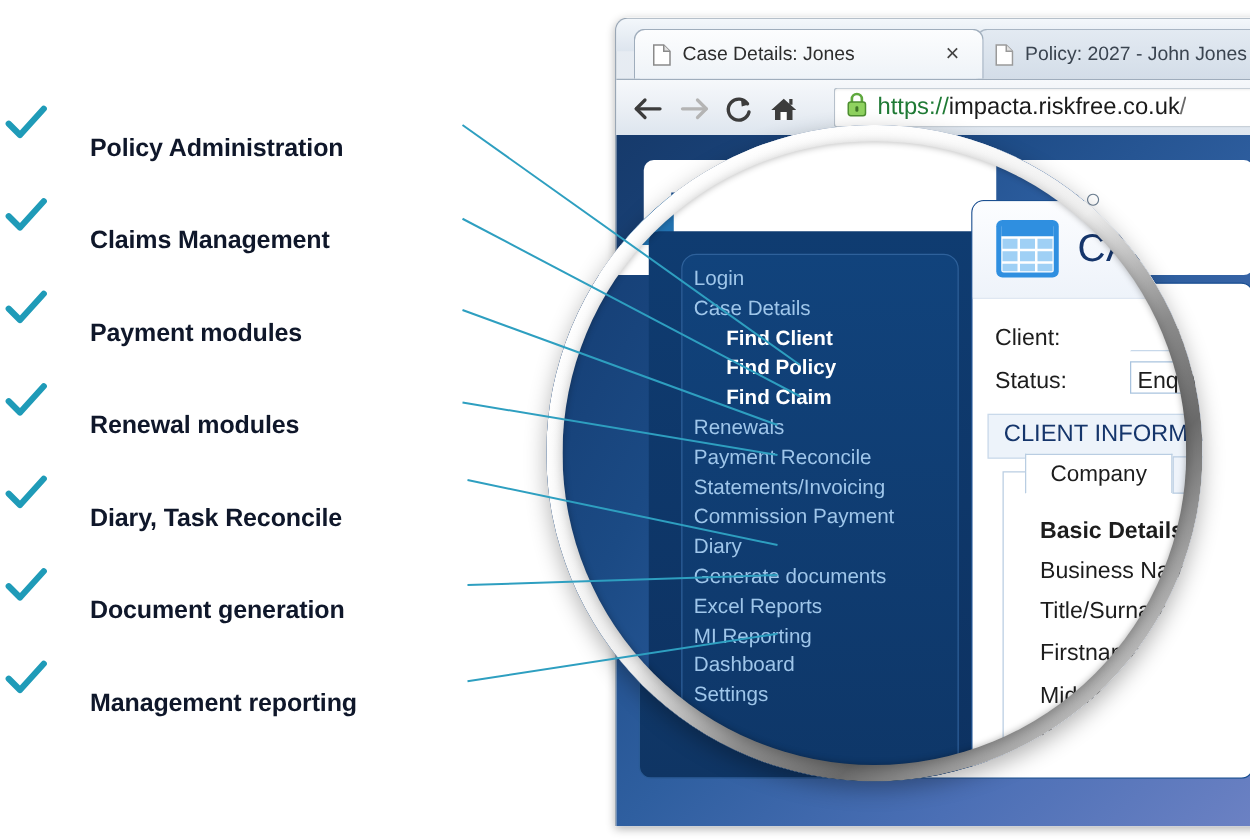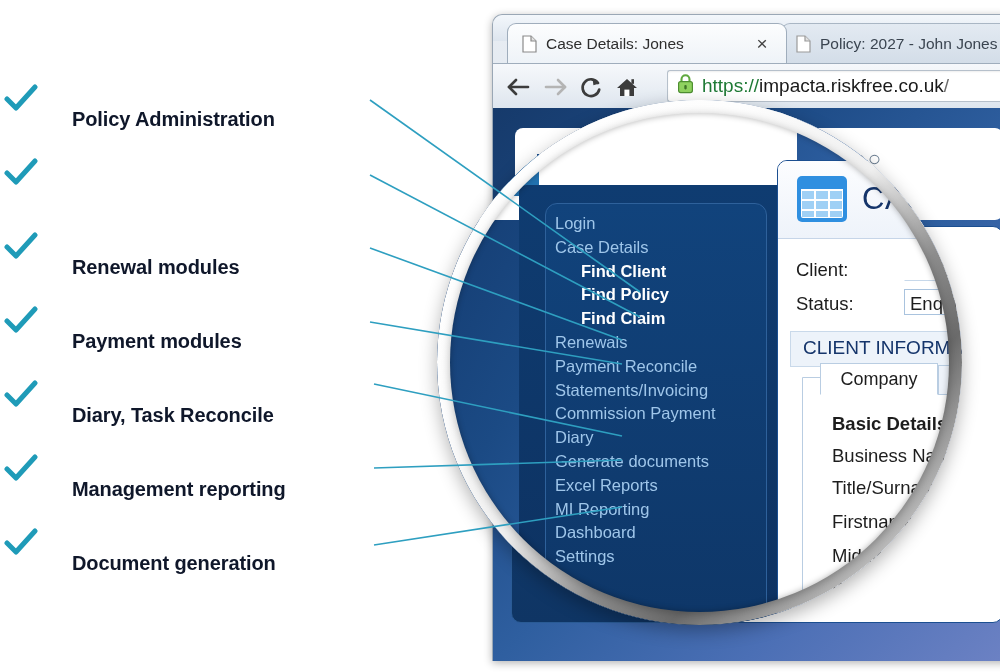--- a/index.html
+++ b/index.html
@@ -252,65 +252,66 @@
       </span>
       <span class="feature-label">Policy Administration</span>
     </div>
 
     <div class="feature-row">
       <span class="check-icon">
         <svg viewBox="0 0 34 34">
             <path d="M3 17 L12 26 L31 5" stroke="#1f9bb8" stroke-width="5" fill="none" stroke-linecap="round" stroke-linejoin="round"></path>
           </svg>
       </span>
+      <span class="feature-label">Claims Management</span>
+    </div>
+
+    <div class="feature-row">
+      <span class="check-icon">
+        <svg viewBox="0 0 34 34">
+            <path d="M3 17 L12 26 L31 5" stroke="#1f9bb8" stroke-width="5" fill="none" stroke-linecap="round" stroke-linejoin="round"></path>
+          </svg>
+      </span>
+      <span class="feature-label">Payment modules</span>
     </div>
 
     <div class="feature-row">
       <span class="check-icon">
         <svg viewBox="0 0 34 34">
             <path d="M3 17 L12 26 L31 5" stroke="#1f9bb8" stroke-width="5" fill="none" stroke-linecap="round" stroke-linejoin="round"></path>
           </svg>
       </span>
       <span class="feature-label">Renewal modules</span>
     </div>
 
     <div class="feature-row">
       <span class="check-icon">
         <svg viewBox="0 0 34 34">
             <path d="M3 17 L12 26 L31 5" stroke="#1f9bb8" stroke-width="5" fill="none" stroke-linecap="round" stroke-linejoin="round"></path>
           </svg>
       </span>
-      <span class="feature-label">Payment modules</span>
-    </div>
-
-    <div class="feature-row">
-      <span class="check-icon">
-        <svg viewBox="0 0 34 34">
-            <path d="M3 17 L12 26 L31 5" stroke="#1f9bb8" stroke-width="5" fill="none" stroke-linecap="round" stroke-linejoin="round"></path>
-          </svg>
-      </span>
       <span class="feature-label">Diary, Task Reconcile</span>
     </div>
 
     <div class="feature-row">
       <span class="check-icon">
         <svg viewBox="0 0 34 34">
             <path d="M3 17 L12 26 L31 5" stroke="#1f9bb8" stroke-width="5" fill="none" stroke-linecap="round" stroke-linejoin="round"></path>
           </svg>
       </span>
+      <span class="feature-label">Document generation</span>
+    </div>
+
+    <div class="feature-row">
+      <span class="check-icon">
+        <svg viewBox="0 0 34 34">
+            <path d="M3 17 L12 26 L31 5" stroke="#1f9bb8" stroke-width="5" fill="none" stroke-linecap="round" stroke-linejoin="round"></path>
+          </svg>
+      </span>
       <span class="feature-label">Management reporting</span>
-    </div>
-
-    <div class="feature-row">
-      <span class="check-icon">
-        <svg viewBox="0 0 34 34">
-            <path d="M3 17 L12 26 L31 5" stroke="#1f9bb8" stroke-width="5" fill="none" stroke-linecap="round" stroke-linejoin="round"></path>
-          </svg>
-      </span>
-      <span class="feature-label">Document generation</span>
     </div>
 
   </div>
 
   <div id="browser-window">
 
     <div class="tabstrip">
 
       <div class="tab active">
         <span class="tab-favicon">

